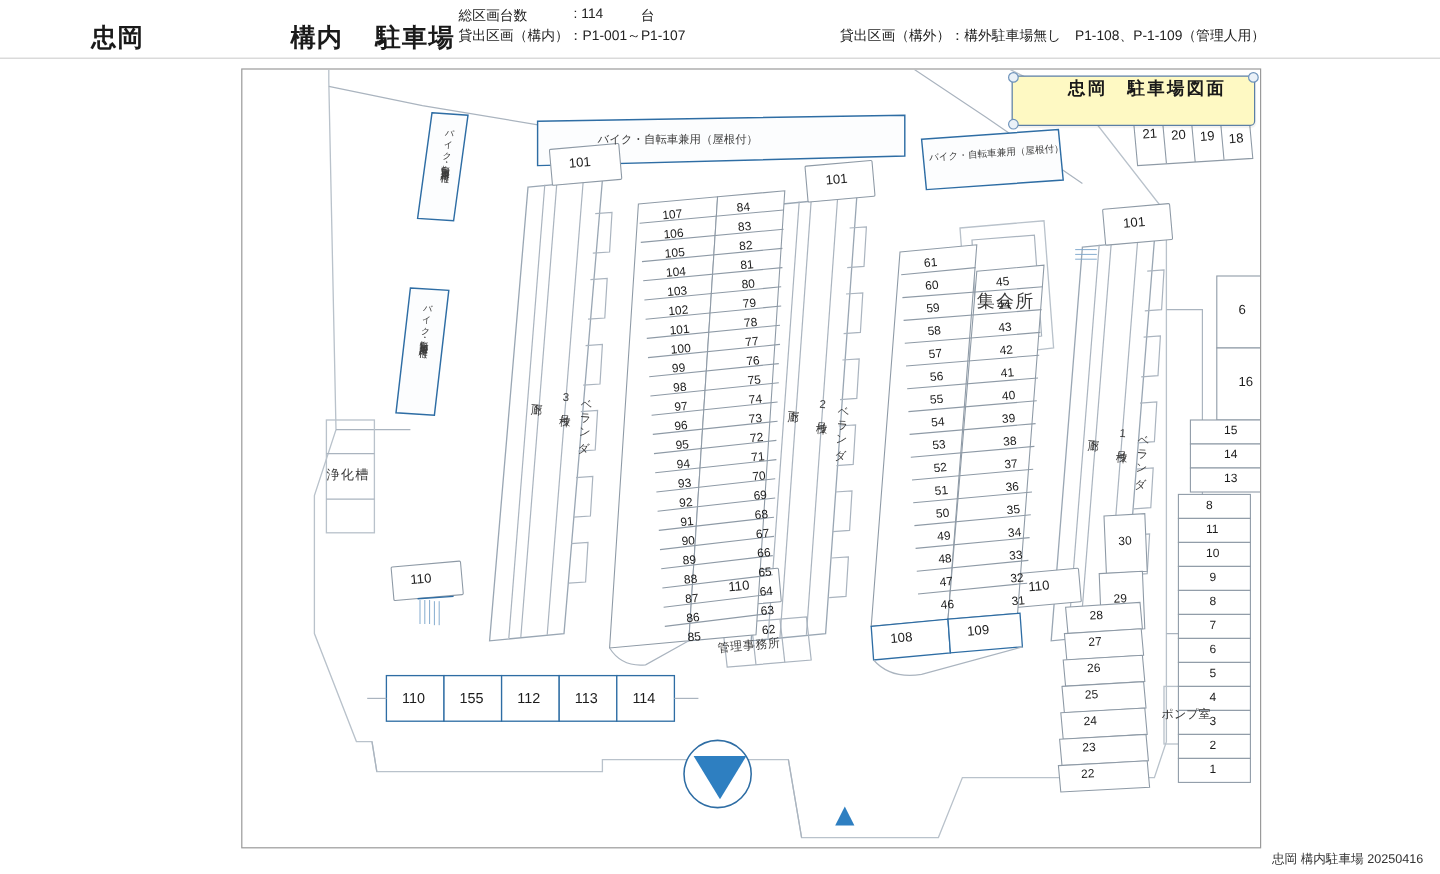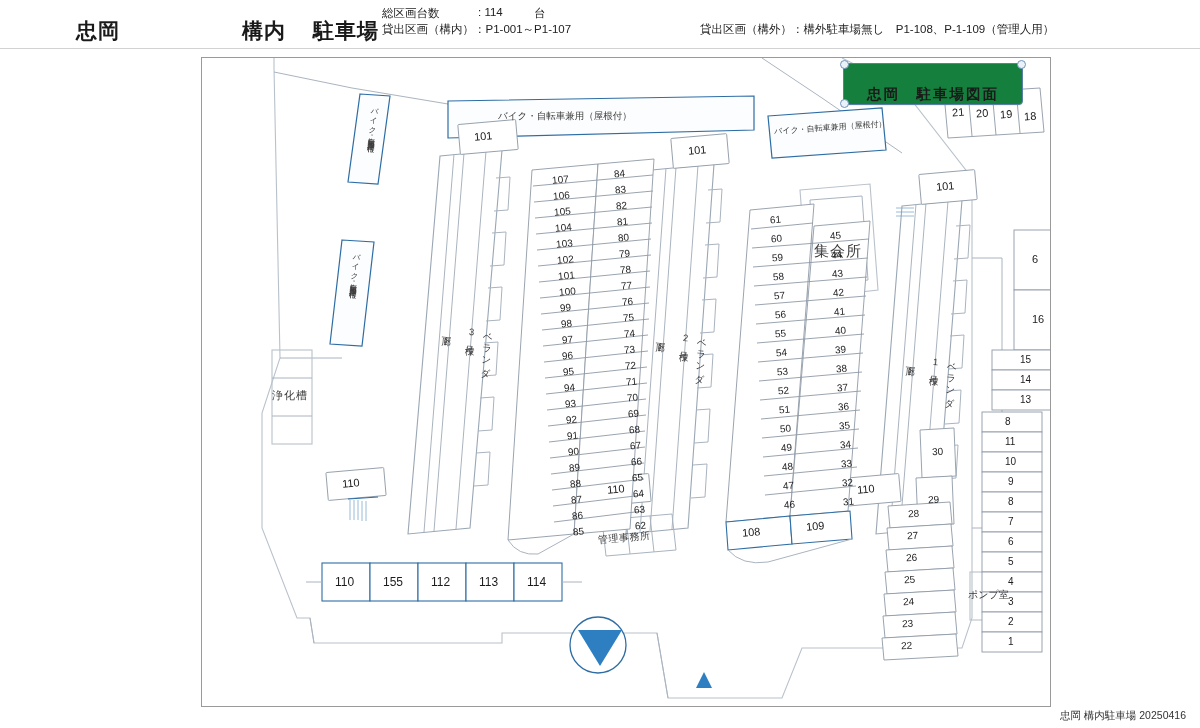--- a/index.html
+++ b/index.html
@@ -93,29 +93,30 @@
     pointer-events: none;
   }
   .stall-num.big { font-size: 11px; }
 
   #title-block {
     position: absolute;
     left: 641px; top: 5px;
     width: 178px; height: 40px;
     border: 1.2px solid #5b7fa6;
     border-radius: 4px;
-    background: #15803d;
+    background: #fef9c3;
     display: flex;
-    align-items: flex-end;
+    align-items: flex-start;
     justify-content: center;
     font-size: 14.5px;
     font-weight: bold;
     letter-spacing: 2px;
     color: #1a1a1a;
     box-shadow: 0 1px 1px rgba(0,0,0,.06);
+    padding-left: 23px;
   }
   .tb-handle {
     position: absolute;
     width: 7px; height: 7px;
     border: 1px solid #6f94bb;
     background: #eaf1f8;
     border-radius: 50%;
   }
 
   

